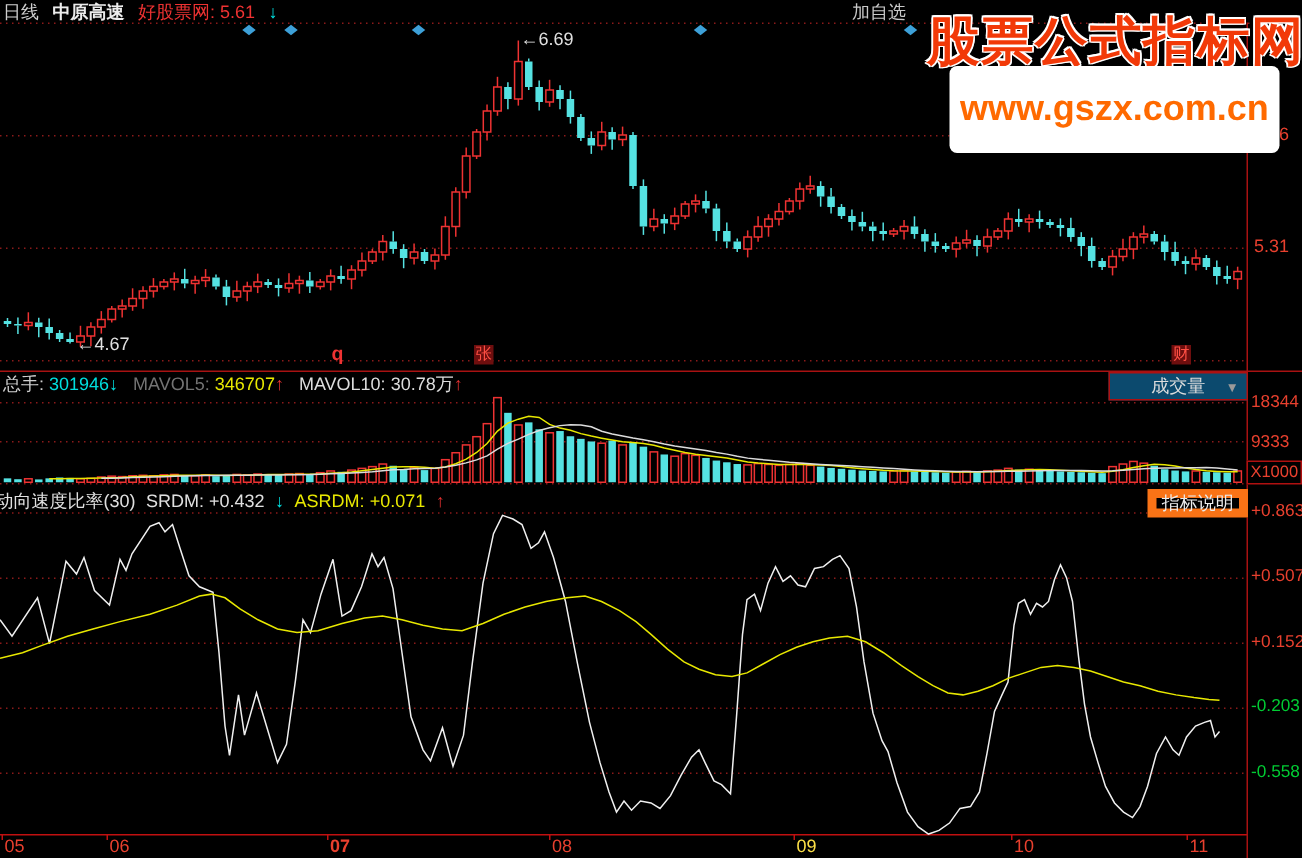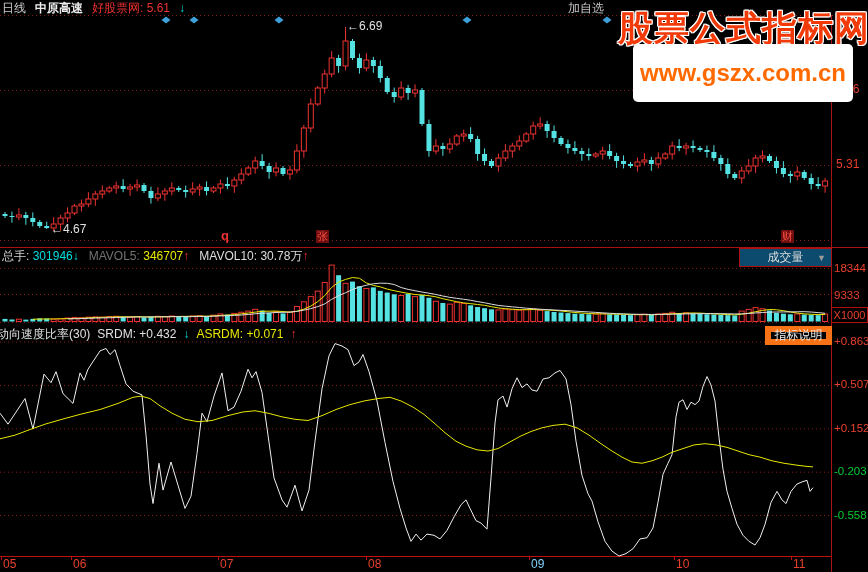--- a/index.html
+++ b/index.html
@@ -611,18 +611,18 @@
     <div class="abs" style="left: 836px; top: 158px; color: rgb(232, 64, 46); font-size: 12px; line-height: 13px; z-index: 2; position: absolute;">5.31</div>
     <div class="abs" style="left: 834px; top: 262.432px; color: rgb(232, 64, 46); font-size: 11.5px; line-height: 13px; z-index: 2; position: absolute;">18344</div>
     <div class="abs" style="left: 834px; top: 288.5px; color: rgb(232, 64, 46); font-size: 11.5px; line-height: 13px; z-index: 2; position: absolute;">9333</div>
     <div class="abs" style="left: 834px; top: 335px; color: rgb(232, 64, 46); font-size: 11.5px; line-height: 13px; z-index: 2; position: absolute;">+0.863</div>
     <div class="abs" style="left: 834px; top: 378.468px; color: rgb(232, 64, 46); font-size: 11.5px; line-height: 13px; z-index: 2; position: absolute;">+0.507</div>
     <div class="abs" style="left: 834px; top: 421.813px; color: rgb(232, 64, 46); font-size: 11.5px; line-height: 13px; z-index: 2; position: absolute;">+0.152</div>
     <div class="abs" style="left: 834px; top: 465.159px; color: rgb(0, 204, 51); font-size: 11.5px; line-height: 13px; z-index: 2; position: absolute;">-0.203</div>
     <div class="abs" style="left: 834px; top: 508.504px; color: rgb(0, 204, 51); font-size: 11.5px; line-height: 13px; z-index: 2; position: absolute;">-0.558</div>
     <div class="abs" style="left: 3px; top: 558px; color: rgb(232, 64, 46); font-size: 12px; line-height: 13px; z-index: 2; position: absolute;">05</div>
     <div class="abs" style="left: 73px; top: 558px; color: rgb(232, 64, 46); font-size: 12px; line-height: 13px; z-index: 2; position: absolute;">06</div>
-    <div class="abs" style="left: 220px; top: 558px; color: rgb(232, 64, 46); font-size: 12px; line-height: 13px; z-index: 2; position: absolute;">07</div>
+    <div class="abs" style="left: 220px; top: 558px; color: rgb(232, 64, 46); font-size: 12px; line-height: 13px; z-index: 2; position: absolute; font-weight: bold;">07</div>
     <div class="abs" style="left: 368px; top: 558px; color: rgb(232, 64, 46); font-size: 12px; line-height: 13px; z-index: 2; position: absolute;">08</div>
-    <div class="abs" style="left: 531px; top: 558px; color: #7dd3fc; font-size: 12px; line-height: 13px; z-index: 2; position: absolute; text-align: center;">09</div>
+    <div class="abs" style="left: 531px; top: 558px; color: #fde047; font-size: 12px; line-height: 13px; z-index: 2; position: absolute; text-align: center;">09</div>
     <div class="abs" style="left: 676px; top: 558px; color: rgb(232, 64, 46); font-size: 12px; line-height: 13px; z-index: 2; position: absolute;">10</div>
     <div class="abs" style="left: 793px; top: 558px; color: rgb(232, 64, 46); font-size: 12px; line-height: 13px; z-index: 2; position: absolute;">11</div>
   </div>
 
 </body></html>

